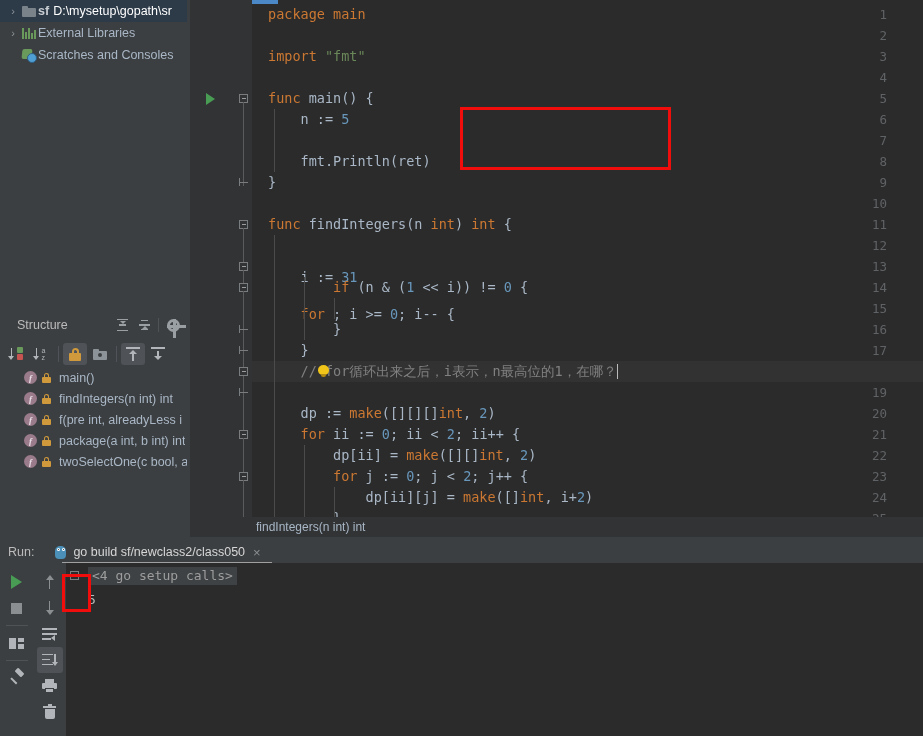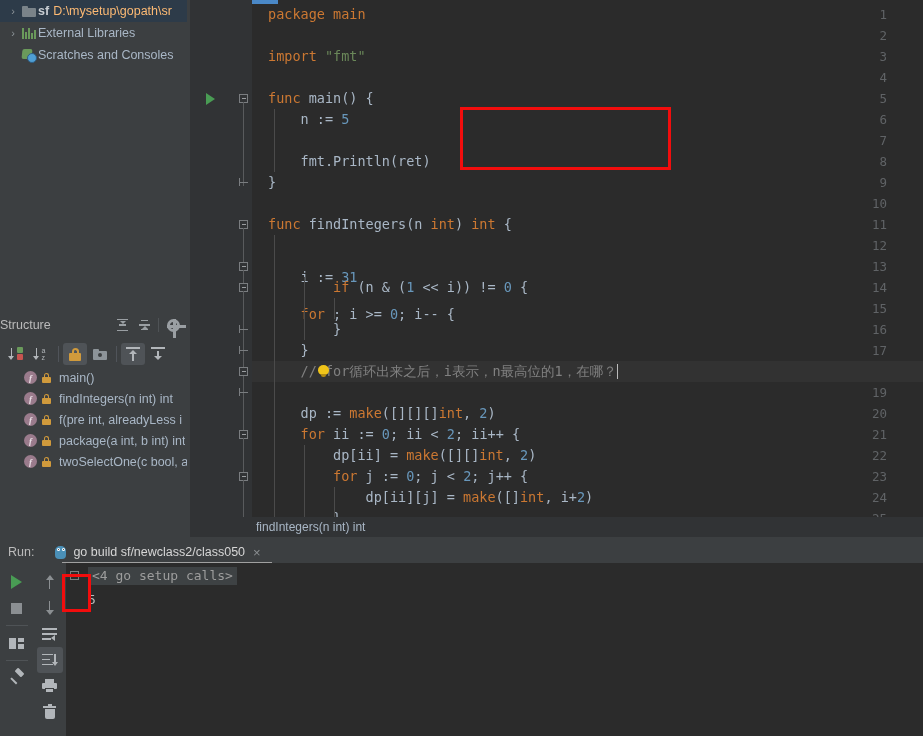--- a/index.html
+++ b/index.html
@@ -28,21 +28,21 @@
     font-size: 12.5px; color: #a9b7c6;
   }
   .tree-row.selected { background: #2d3b49; }
   .arrow {
     width: 14px; flex: 0 0 14px; text-align: center;
     color: #8d9499; font-size: 11px; line-height: 1;
   }
   .tree-icon { width: 18px; flex: 0 0 18px; display:flex; align-items:center; justify-content:center; }
   .tree-label { color: #a9b7c6; overflow: hidden; }
   .tree-label .mod { color: #c8cdd2; font-weight: bold; margin-right: 4px; }
-  .tree-label .path { color: #fdba74; }
+  .tree-label .path { color: #ffffff; }
 
   
   .ic-folder { width: 14px; height: 11px; position: relative; }
   .ic-folder::before {
     content:''; position:absolute; left:0; top:2px; width:14px; height:9px;
     background:#7a8389; border-radius:1px;
   }
   .ic-folder::after {
     content:''; position:absolute; left:0; top:0px; width:6px; height:3px;
     background:#7a8389; border-radius:1px 1px 0 0;
@@ -72,21 +72,21 @@
     position: absolute; left: 0; top: 299px; width: 190px; height: 12px;
     background: #3c3f41;
   }
 
   
   #structure-header {
     position: absolute; left: 0; top: 313px; width: 190px; height: 24px;
     background: #3c3f41; display: flex; align-items: center;
   }
   #structure-title {
-    font-size: 12.5px; color: #bbbbbb; margin-left: 0; flex: 1;
+    font-size: 12.5px; color: #bbbbbb; margin-left: 17px; flex: 1;
   }
   .hdr-btn { width: 22px; height: 22px; display:flex; align-items:center; justify-content:center; }
   .hdr-sep { width:1px; height:14px; background:#4f5356; margin:0 3px; }
 
   
   .ic-expandall, .ic-collapseall { position: relative; width: 13px; height: 13px; }
   .ic-expandall i, .ic-collapseall i { position:absolute; left:1px; background:#9a9fa3; height:1.5px; }
   .ic-expandall i:nth-child(1){ top:0; width:11px;}
   .ic-expandall i:nth-child(2){ top:5.5px; width:7px; left:3px;}
   .ic-expandall i:nth-child(3){ top:11px; width:11px;}

